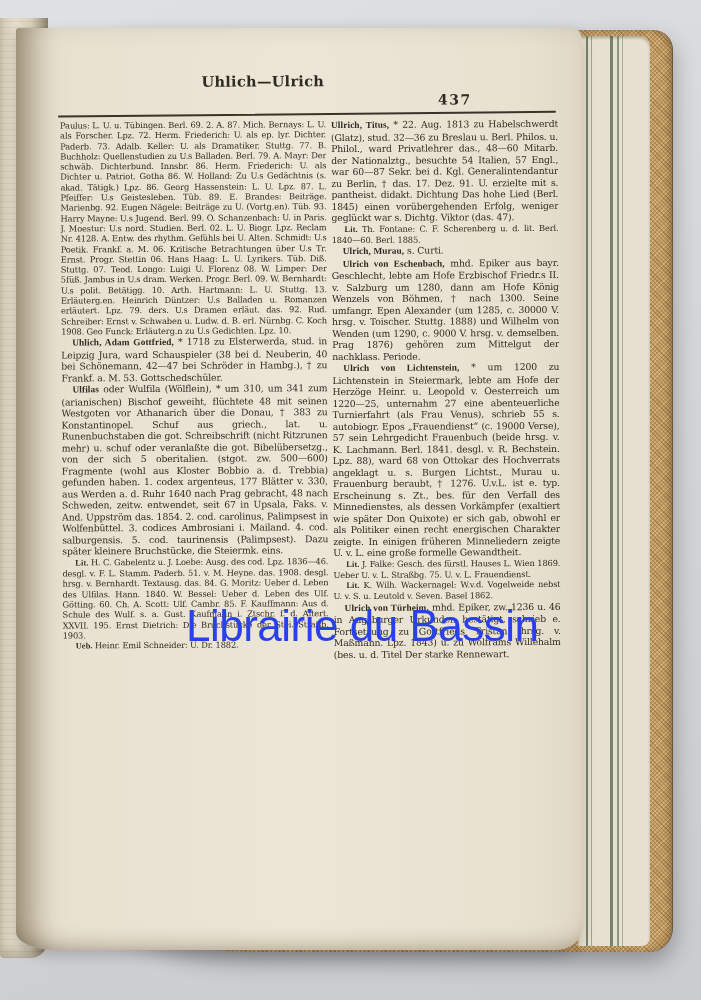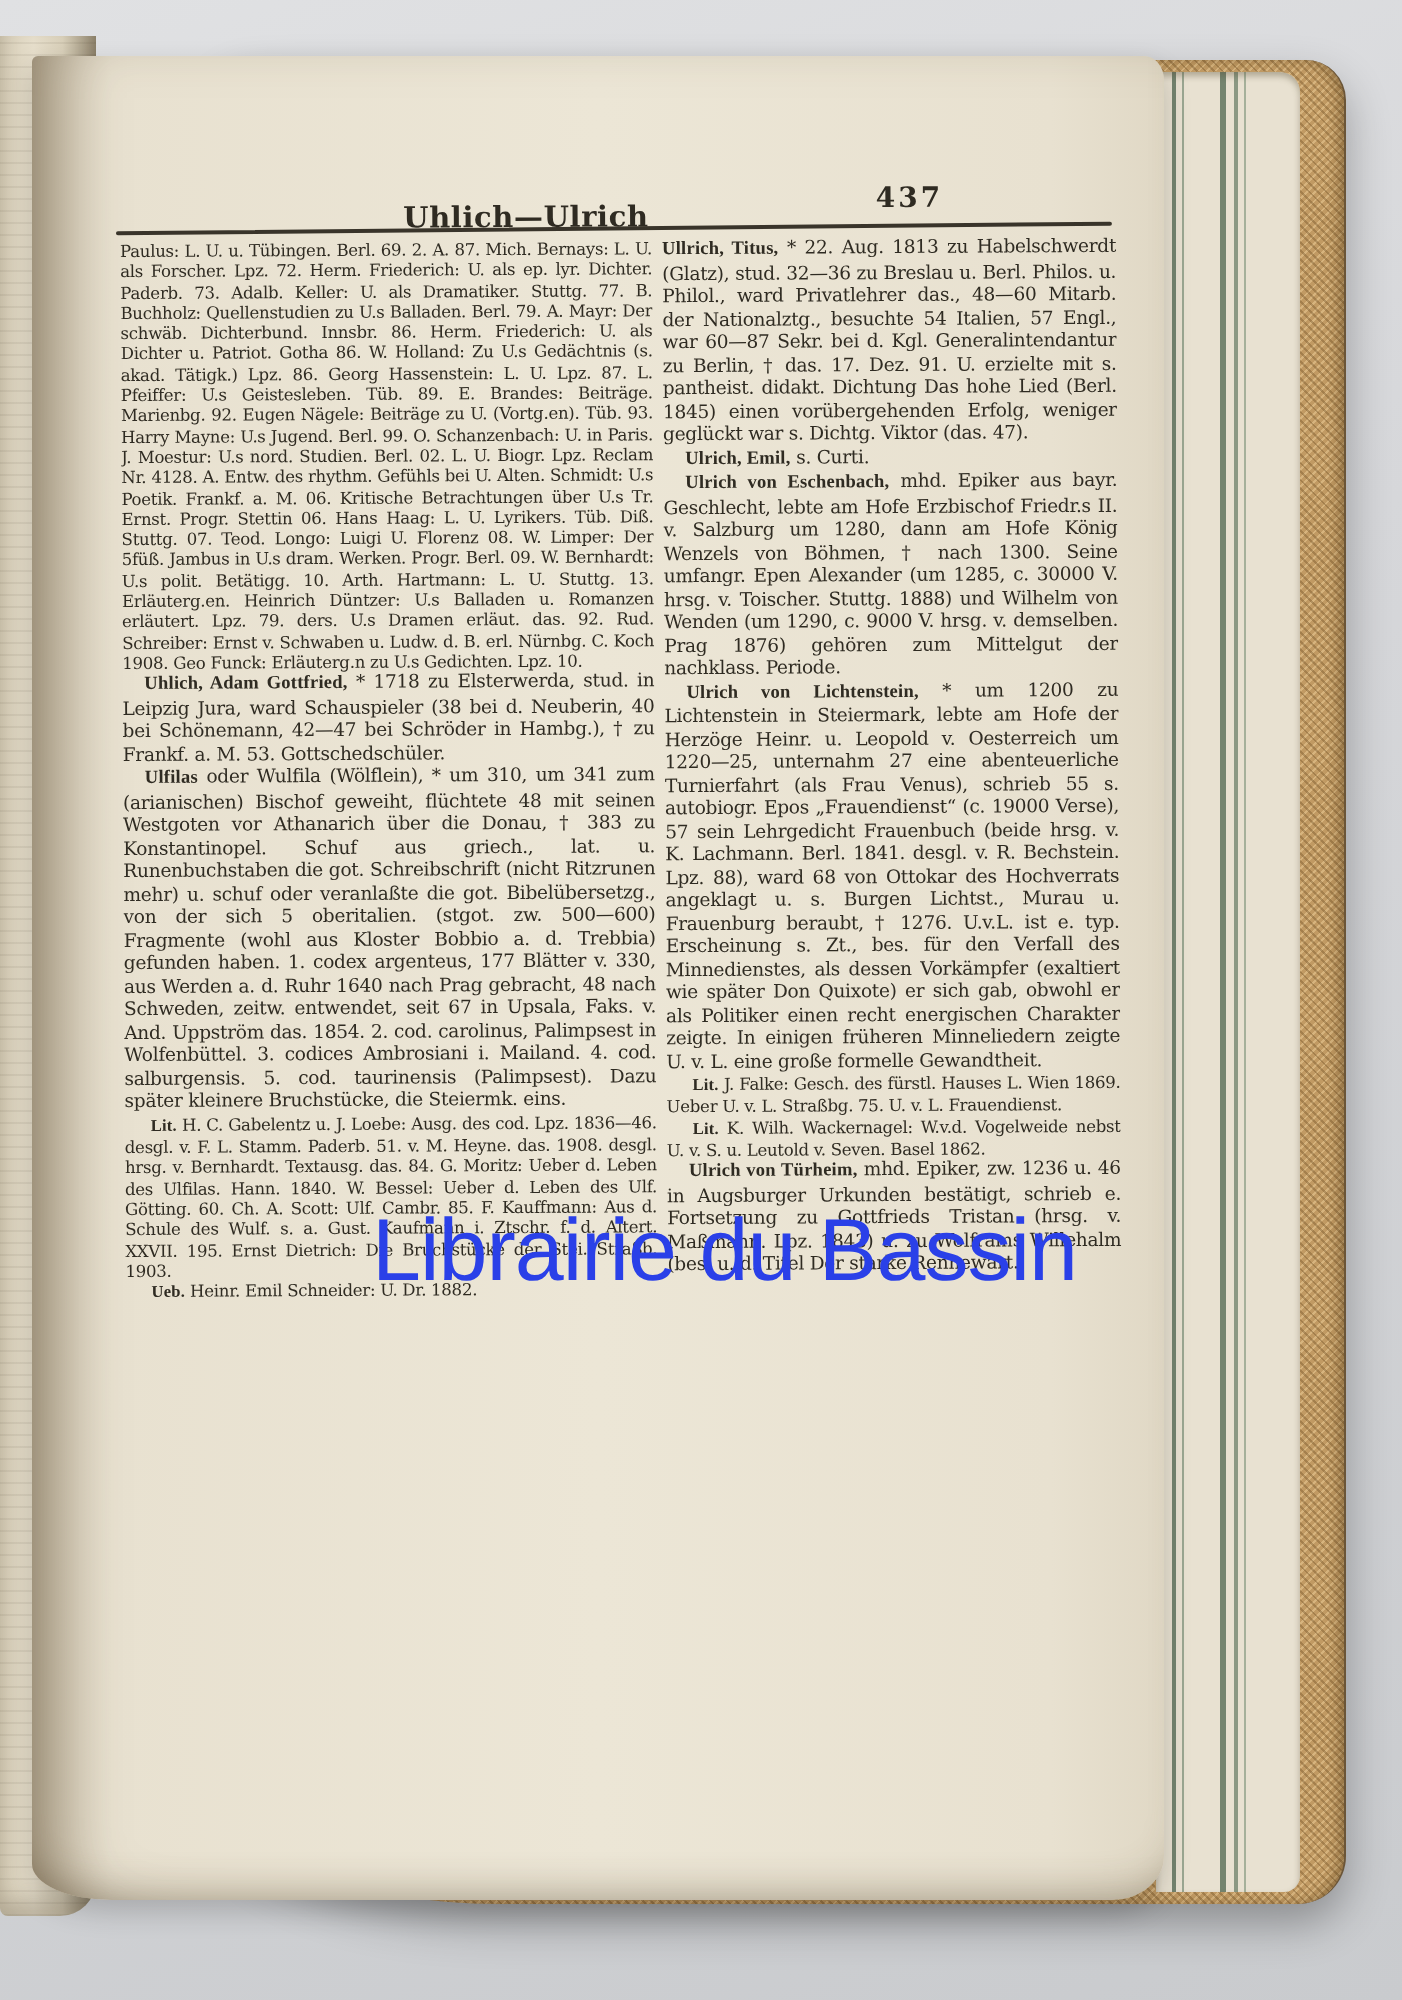--- a/index.html
+++ b/index.html
@@ -45,21 +45,21 @@
   #page{position:absolute;left:16px;top:28px;width:566px;height:922px;
     border-radius:3px 10px 26px 40px / 3px 12px 22px 18px;
     background:linear-gradient(90deg,#d9cfba 0,#e8e1d0 7%,#ece6d6 50%,#e8e1d0 90%,#e0d8c5 100%);
     box-shadow:inset 30px 0 34px -20px rgba(80,63,38,.55),
                inset 0 -16px 22px -16px rgba(95,80,55,.45),
                0 6px 14px rgba(0,0,0,.18);}
 
   #content{position:absolute;left:0;top:0;width:701px;height:1000px;
     transform:rotate(-0.3deg);color:#2f2b22;}
 
-  .running-head{position:absolute;left:170px;top:100px;width:190px;text-align:center;
+  .running-head{position:absolute;left:170px;top:72px;width:190px;text-align:center;
     font-size:14.5px;font-weight:bold;letter-spacing:.3px;}
   .folio{position:absolute;left:440px;top:92px;width:100px;text-align:left;
     font-size:14px;font-weight:bold;letter-spacing:1.5px;}
   .head-rule{position:absolute;left:60px;top:113px;width:498px;height:2px;
     background:#39342a;transform:rotate(-0.25deg);border-radius:1px;}
 
   .col{position:absolute;top:119px;overflow:hidden;text-align:justify;
     font-family:"DejaVu Serif",serif;}
   #text-column-left{left:62px;width:266px;height:726px;}
   #text-column-right{left:333px;width:227px;height:712px;}
@@ -91,21 +91,22 @@
 
     <div id="text-column-left" class="col" lang="de">
         <p class="lit cont">Paulus: L. U. u. Tübingen. Berl. 69. 2. A. 87. Mich. Bernays: L. U. als Forscher. Lpz. 72. Herm. Friederich: U. als ep. lyr. Dichter. Paderb. 73. Adalb. Keller: U. als Dramatiker. Stuttg. 77. B. Buchholz: Quellenstudien zu U.s Balladen. Berl. 79. A. Mayr: Der schwäb. Dichterbund. Innsbr. 86. Herm. Friederich: U. als Dichter u. Patriot. Gotha 86. W. Holland: Zu U.s Gedächtnis (s. akad. Tätigk.) Lpz. 86. Georg Hassenstein: L. U. Lpz. 87. L. Pfeiffer: U.s Geistesleben. Tüb. 89. E. Brandes: Beiträge. Marienbg. 92. Eugen Nägele: Beiträge zu U. (Vortg.en). Tüb. 93. Harry Mayne: U.s Jugend. Berl. 99. O. Schanzenbach: U. in Paris. J. Moestur: U.s nord. Studien. Berl. 02. L. U. Biogr. Lpz. Reclam Nr. 4128. A. Entw. des rhythm. Gefühls bei U. Alten. Schmidt: U.s Poetik. Frankf. a. M. 06. Kritische Betrachtungen über U.s Tr. Ernst. Progr. Stettin 06. Hans Haag: L. U. Lyrikers. Tüb. Diß. Stuttg. 07. Teod. Longo: Luigi U. Florenz 08. W. Limper: Der 5füß. Jambus in U.s dram. Werken. Progr. Berl. 09. W. Bernhardt: U.s polit. Betätigg. 10. Arth. Hartmann: L. U. Stuttg. 13. Erläuterg.en. Heinrich Düntzer: U.s Balladen u. Romanzen erläutert. Lpz. 79. ders. U.s Dramen erläut. das. 92. Rud. Schreiber: Ernst v. Schwaben u. Ludw. d. B. erl. Nürnbg. C. Koch 1908. Geo Funck: Erläuterg.n zu U.s Gedichten. Lpz. 10.</p>
         <p class="entry"><b>Uhlich, Adam Gottfried,</b> * 1718 zu Elsterwerda, stud. in Leipzig Jura, ward Schauspieler (38 bei d. Neuberin, 40 bei Schönemann, 42—47 bei Schröder in Hambg.), † zu Frankf. a. M. 53. Gottschedschüler.</p>
         <p class="entry"><b>Ulfilas</b> oder Wulfila (Wölflein), * um 310, um 341 zum (arianischen) Bischof geweiht, flüchtete 48 mit seinen Westgoten vor Athanarich über die Donau, † 383 zu Konstantinopel. Schuf aus griech., lat. u. Runenbuchstaben die got. Schreibschrift (nicht Ritzrunen mehr) u. schuf oder veranlaßte die got. Bibelübersetzg., von der sich 5 oberitalien. (stgot. zw. 500—600) Fragmente (wohl aus Kloster Bobbio a. d. Trebbia) gefunden haben. 1. codex argenteus, 177 Blätter v. 330, aus Werden a. d. Ruhr 1640 nach Prag gebracht, 48 nach Schweden, zeitw. entwendet, seit 67 in Upsala, Faks. v. And. Uppström das. 1854. 2. cod. carolinus, Palimpsest in Wolfenbüttel. 3. codices Ambrosiani i. Mailand. 4. cod. salburgensis. 5. cod. taurinensis (Palimpsest). Dazu später kleinere Bruchstücke, die Steiermk. eins.</p>
         <p class="lit"><b>Lit.</b> H. C. Gabelentz u. J. Loebe: Ausg. des cod. Lpz. 1836—46. desgl. v. F. L. Stamm. Paderb. 51. v. M. Heyne. das. 1908. desgl. hrsg. v. Bernhardt. Textausg. das. 84. G. Moritz: Ueber d. Leben des Ulfilas. Hann. 1840. W. Bessel: Ueber d. Leben des Ulf. Götting. 60. Ch. A. Scott: Ulf. Cambr. 85. F. Kauffmann: Aus d. Schule des Wulf. s. a. Gust. Kaufmann i. Ztschr. f. d. Altert. XXVII. 195. Ernst Dietrich: Die Bruchstücke der Stei. Straßb. 1903.</p>
         <p class="lit"><b>Ueb.</b> Heinr. Emil Schneider: U. Dr. 1882.</p>
       </div>
     <div id="text-column-right" class="col" lang="de">
         <p class="entry cont"><b>Ullrich, Titus,</b> * 22. Aug. 1813 zu Habelschwerdt (Glatz), stud. 32—36 zu Breslau u. Berl. Philos. u. Philol., ward Privatlehrer das., 48—60 Mitarb. der Nationalztg., besuchte 54 Italien, 57 Engl., war 60—87 Sekr. bei d. Kgl. Generalintendantur zu Berlin, † das. 17. Dez. 91. U. erzielte mit s. pantheist. didakt. Dichtung Das hohe Lied (Berl. 1845) einen vorübergehenden Erfolg, weniger geglückt war s. Dichtg. Viktor (das. 47).</p>
-        <p class="entry"><b>Ulrich, Emil,</b> s. Curti.</p>
+        <p class="lit"><b>Lit.</b> Th. Fontane: C. F. Scherenberg u. d. lit. Berl. 1840—60. Berl. 1885.</p>
+        <p class="entry"><b>Ulrich, Murau,</b> s. Curti.</p>
         <p class="entry"><b>Ulrich von Eschenbach,</b> mhd. Epiker aus bayr. Geschlecht, lebte am Hofe Erzbischof Friedr.s II. v. Salzburg um 1280, dann am Hofe König Wenzels von Böhmen, † nach 1300. Seine umfangr. Epen Alexander (um 1285, c. 30000 V. hrsg. v. Toischer. Stuttg. 1888) und Wilhelm von Wenden (um 1290, c. 9000 V. hrsg. v. demselben. Prag 1876) gehören zum Mittelgut der nachklass. Periode.</p>
         <p class="entry"><b>Ulrich von Lichtenstein,</b> * um 1200 zu Lichtenstein in Steiermark, lebte am Hofe der Herzöge Heinr. u. Leopold v. Oesterreich um 1220—25, unternahm 27 eine abenteuerliche Turnierfahrt (als Frau Venus), schrieb 55 s. autobiogr. Epos „Frauendienst“ (c. 19000 Verse), 57 sein Lehrgedicht Frauenbuch (beide hrsg. v. K. Lachmann. Berl. 1841. desgl. v. R. Bechstein. Lpz. 88), ward 68 von Ottokar des Hochverrats angeklagt u. s. Burgen Lichtst., Murau u. Frauenburg beraubt, † 1276. U.v.L. ist e. typ. Erscheinung s. Zt., bes. für den Verfall des Minnedienstes, als dessen Vorkämpfer (exaltiert wie später Don Quixote) er sich gab, obwohl er als Politiker einen recht energischen Charakter zeigte. In einigen früheren Minneliedern zeigte U. v. L. eine große formelle Gewandtheit.</p>
         <p class="lit"><b>Lit.</b> J. Falke: Gesch. des fürstl. Hauses L. Wien 1869. Ueber U. v. L. Straßbg. 75. U. v. L. Frauendienst.</p>
         <p class="lit"><b>Lit.</b> K. Wilh. Wackernagel: W.v.d. Vogelweide nebst U. v. S. u. Leutold v. Seven. Basel 1862.</p>
         <p class="entry"><b>Ulrich von Türheim,</b> mhd. Epiker, zw. 1236 u. 46 in Augsburger Urkunden bestätigt, schrieb e. Fortsetzung zu Gottfrieds Tristan (hrsg. v. Maßmann. Lpz. 1843) u. zu Wolframs Willehalm (bes. u. d. Titel Der starke Rennewart.</p>
       </div>
   </div>
 
   <div id="watermark">Librairie du Bassin</div>
 </div>

